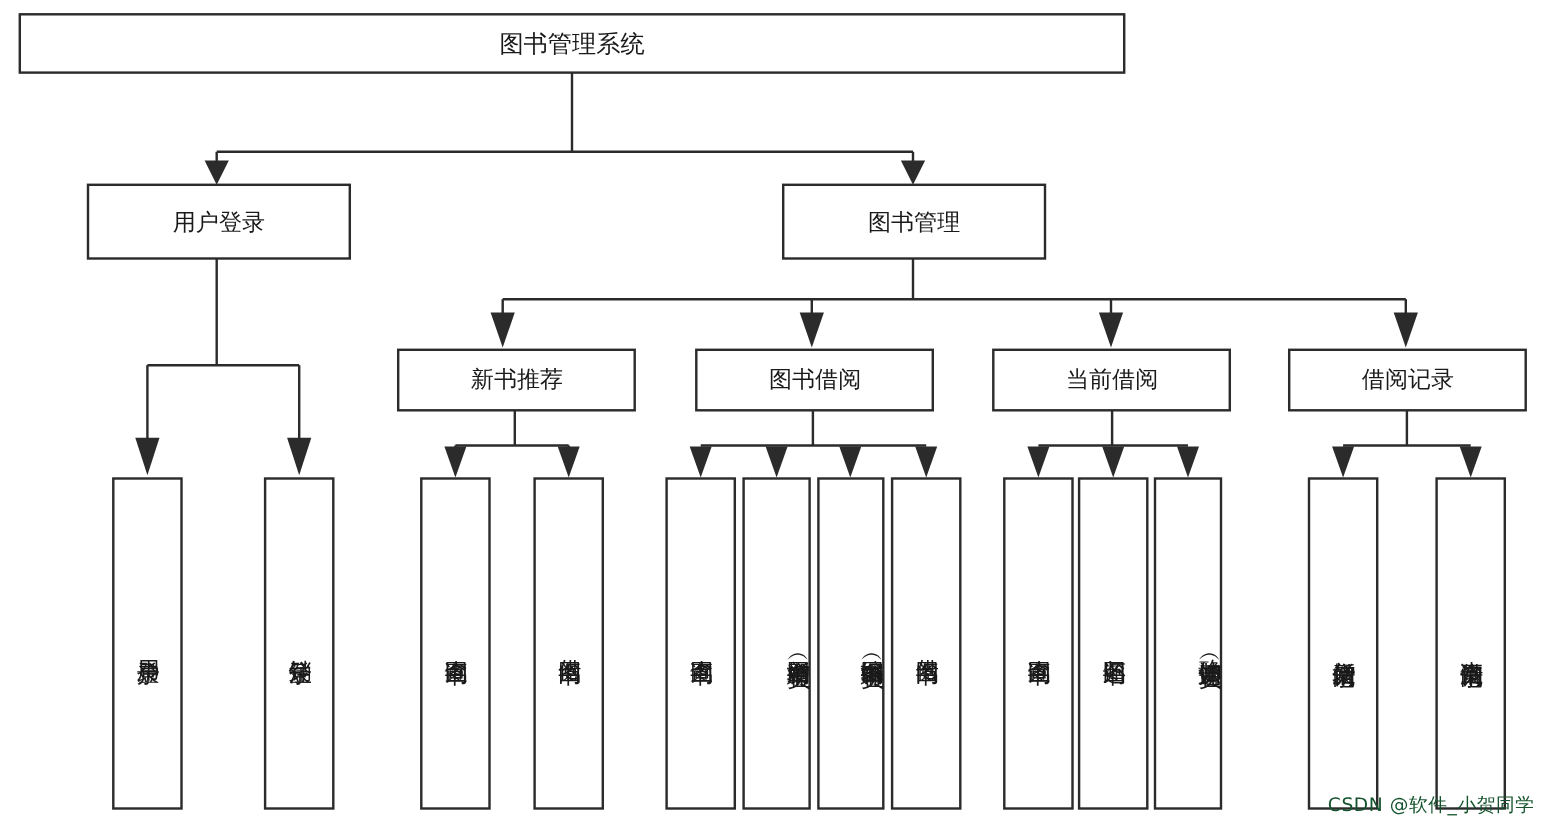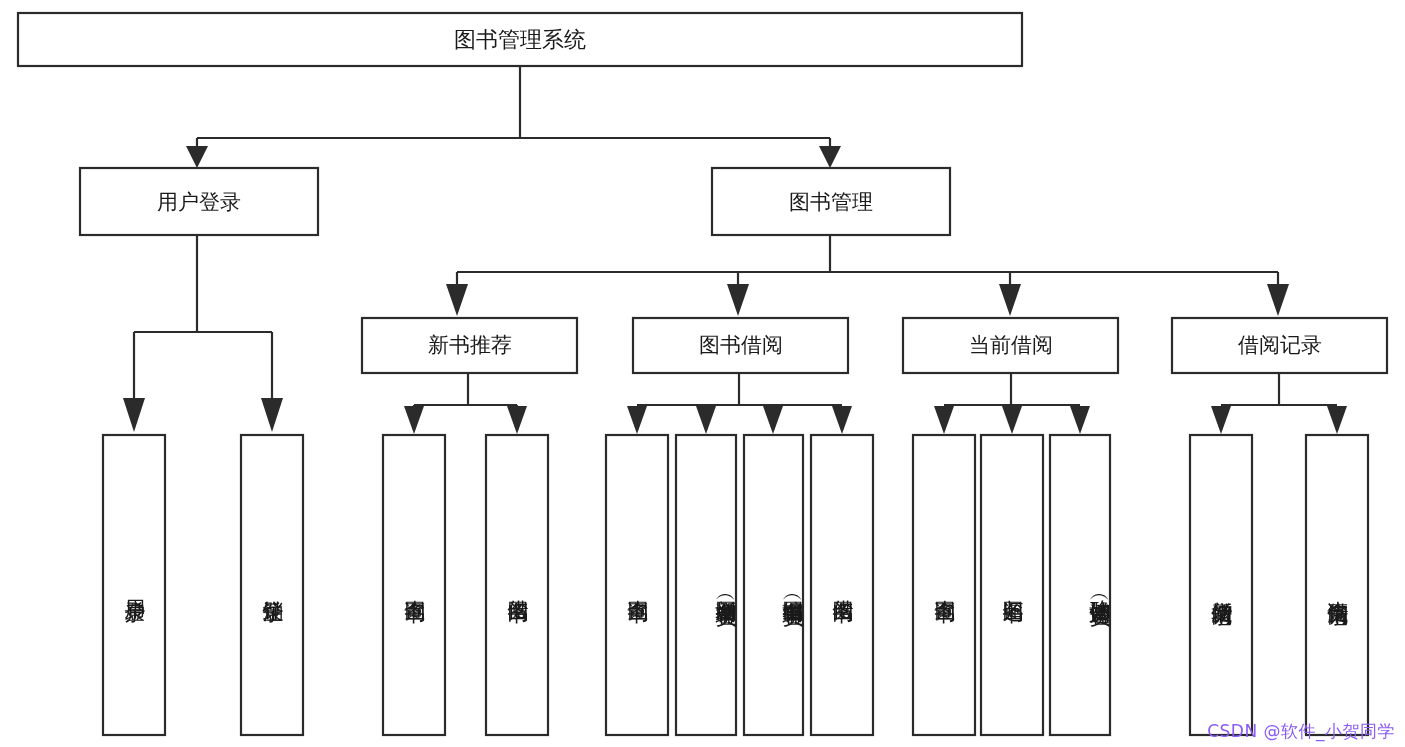--- a/index.html
+++ b/index.html
@@ -74,21 +74,21 @@
   }
   .vlabel.center {
     align-items: center;
   }
   .watermark {
     position: absolute;
     right: 10px;
     bottom: 4px;
     font-family: "DejaVu Sans", "Liberation Sans", sans-serif;
     font-size: 17px;
-    color: #8b5cf6;
+    color: #14532d;
     letter-spacing: 0.5px;
     white-space: nowrap;
     margin-left: 40px;
   }
 </style>
 </head>
 <body>
 
 <div id="diagram-root">
 

